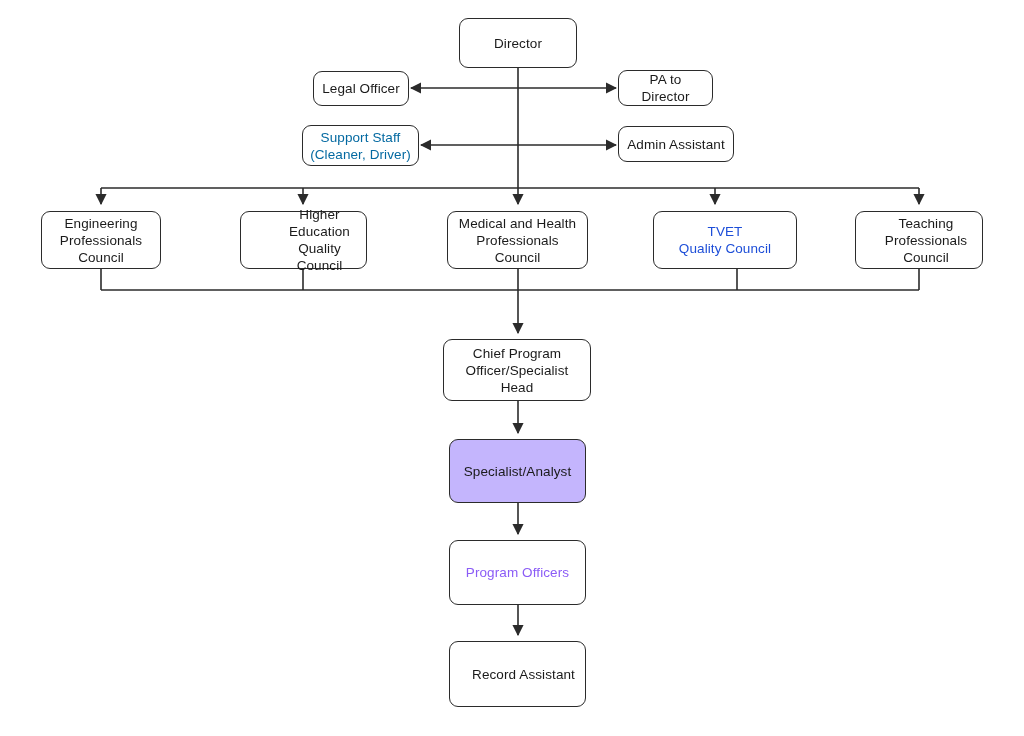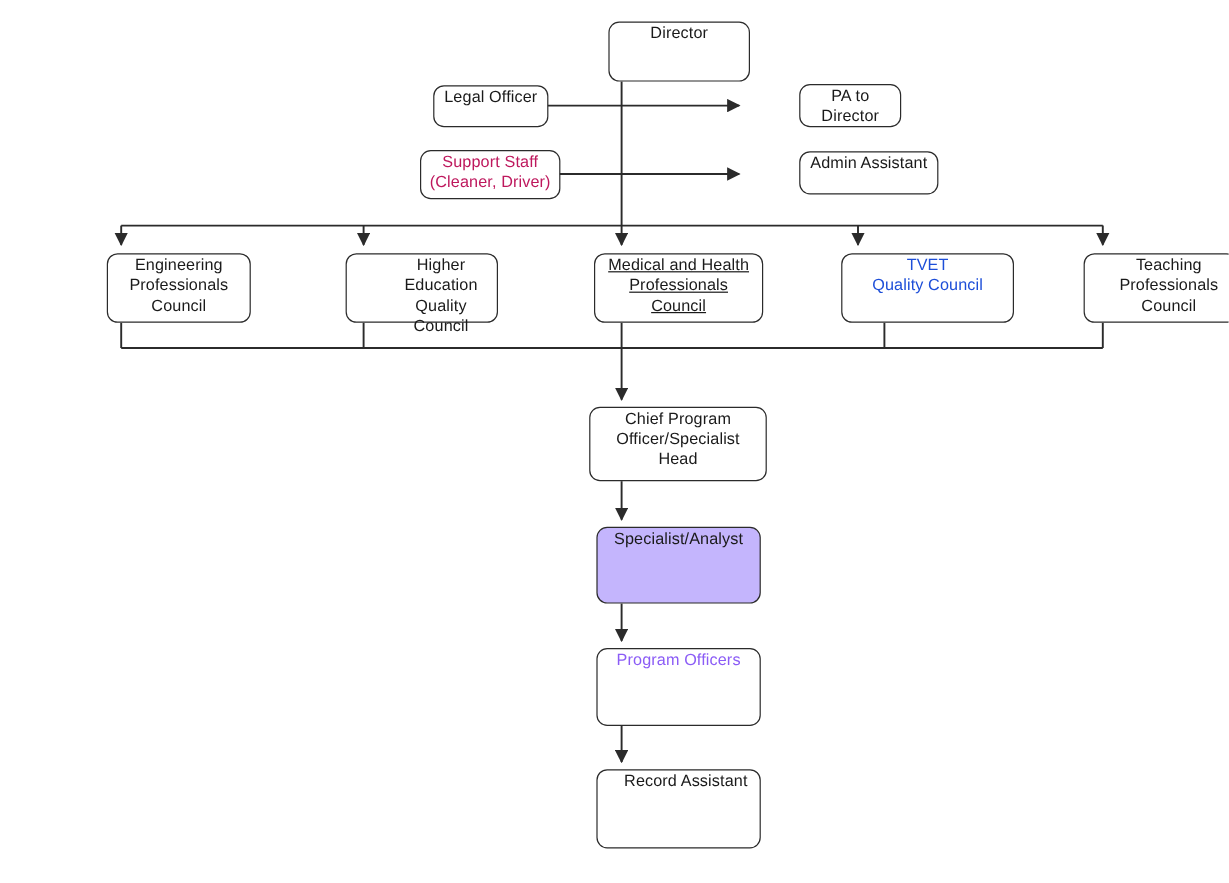--- a/index.html
+++ b/index.html
@@ -25,31 +25,30 @@
     width: 1024px;
     height: 736px;
   }
   .node {
     position: absolute;
     box-sizing: border-box;
     background: #ffffff;
     border: 1.4px solid #2b2b2b;
     border-radius: 9px;
     display: flex;
-    align-items: flex-start;
+    align-items: center;
     justify-content: center;
     text-align: center;
     color: #1a1a1a;
     font-family: "Liberation Sans", sans-serif;
     font-size: 13.5px;
     line-height: 17px;
     letter-spacing: 0.1px;
     white-space: pre-line;
     z-index: 2;
-    margin-left: 48px;
   }
   .node-label {
     display: block;
     padding: 0 6px;
     white-space: pre-line;
   }
 </style>
 </head>
 <body>
 
@@ -99,45 +98,45 @@
   </svg>
 
   <div class="node" style="left: 459px; top: 18px; width: 118px; height: 50px; border-color: rgb(43, 43, 43); background: rgb(255, 255, 255); color: rgb(26, 26, 26);">
     <span class="node-label">Director</span>
   </div>
 
   <div class="node" style="left: 313px; top: 71px; width: 96px; height: 35px; border-color: rgb(43, 43, 43); background: rgb(255, 255, 255); color: rgb(26, 26, 26);">
     <span class="node-label">Legal Officer</span>
   </div>
 
-  <div class="node" style="left: 618px; top: 70px; width: 85px; height: 36px; border-color: rgb(43, 43, 43); background: rgb(255, 255, 255); color: rgb(26, 26, 26);">
+  <div class="node" style="left: 618px; top: 70px; width: 95px; height: 36px; border-color: rgb(43, 43, 43); background: rgb(255, 255, 255); color: rgb(26, 26, 26);">
     <span class="node-label">PA to Director</span>
   </div>
 
-  <div class="node" style="left: 302px; top: 125px; width: 117px; height: 41px; border-color: rgb(43, 43, 43); background: rgb(255, 255, 255); color: #be185d;">
+  <div class="node" style="left: 302px; top: 125px; width: 117px; height: 41px; border-color: rgb(43, 43, 43); background: rgb(255, 255, 255); color: #0369a1;">
     <span class="node-label">Support Staff
 (Cleaner, Driver)</span>
   </div>
 
   <div class="node" style="left: 618px; top: 126px; width: 116px; height: 36px; border-color: rgb(43, 43, 43); background: rgb(255, 255, 255); color: rgb(26, 26, 26);">
     <span class="node-label">Admin Assistant</span>
   </div>
 
   <div class="node" style="left: 41px; top: 211px; width: 120px; height: 58px; border-color: rgb(43, 43, 43); background: rgb(255, 255, 255); color: rgb(26, 26, 26);">
     <span class="node-label">Engineering
 Professionals
 Council</span>
   </div>
 
   <div class="node" style="left: 240px; top: 211px; width: 127px; height: 58px; border-color: rgb(43, 43, 43); background: rgb(255, 255, 255); color: rgb(26, 26, 26); padding-left: 32px;">
     <span class="node-label">Higher Education
 Quality Council</span>
   </div>
 
-  <div class="node" style="left: 447px; top: 211px; width: 141px; height: 58px; border-color: rgb(43, 43, 43); background: rgb(255, 255, 255); color: rgb(26, 26, 26); text-decoration: underline;">
+  <div class="node" style="left: 447px; top: 211px; width: 141px; height: 58px; border-color: rgb(43, 43, 43); background: rgb(255, 255, 255); color: rgb(26, 26, 26);">
     <span class="node-label">Medical and Health
 Professionals
 Council</span>
   </div>
 
   <div class="node" style="left: 653px; top: 211px; width: 144px; height: 58px; border-color: rgb(43, 43, 43); background: rgb(255, 255, 255); color: #1d4ed8;">
     <span class="node-label">TVET
 Quality Council</span>
   </div>
 

